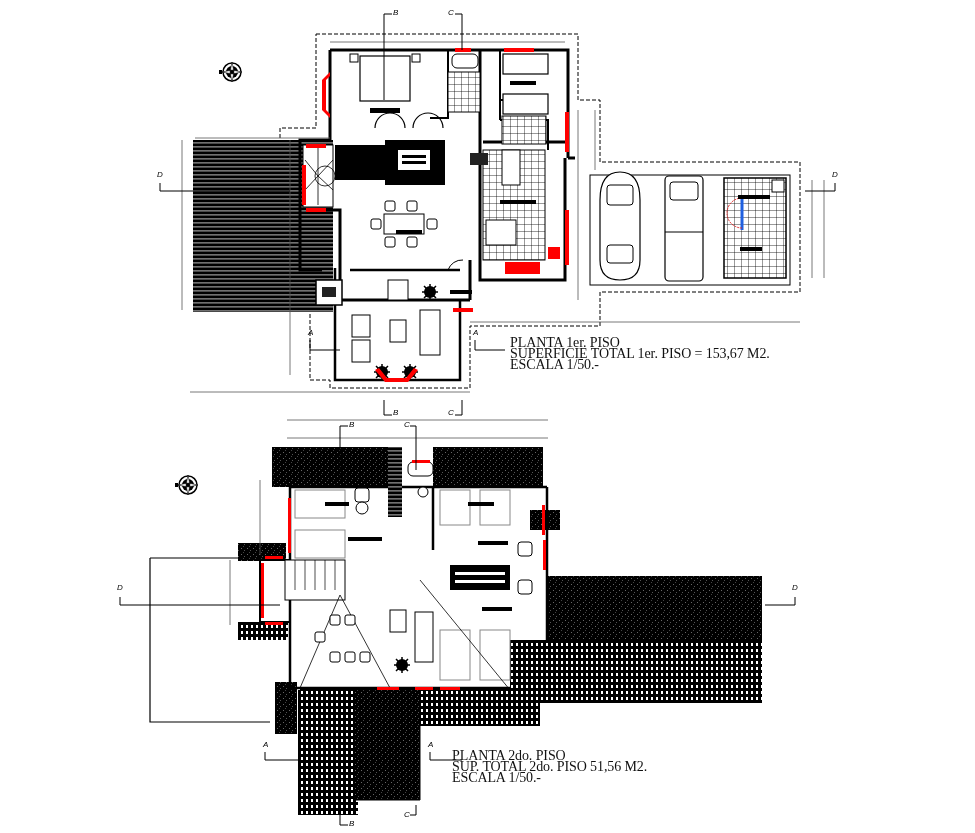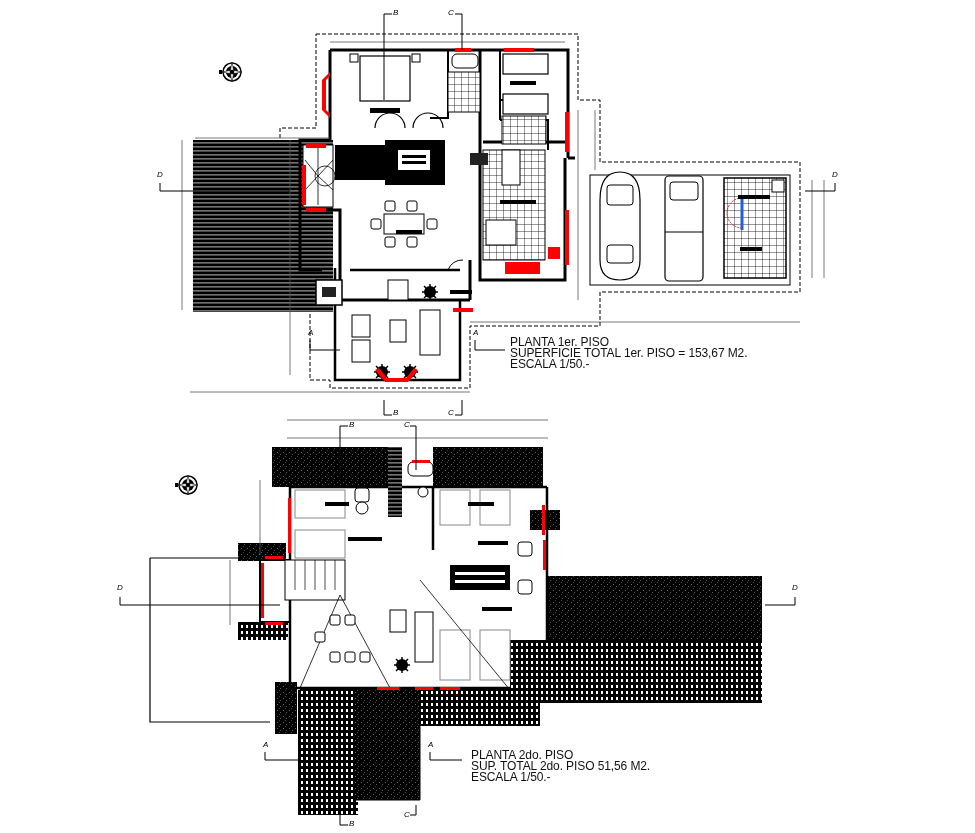--- a/index.html
+++ b/index.html
@@ -1,18 +1,18 @@
 <!DOCTYPE html>
 <html><head>
 <meta charset="utf-8">
 <style>
   html,body{margin:0;padding:0;background:#ffffff;}
   body{width:975px;height:833px;position:relative;overflow:hidden;font-family:"Liberation Sans",sans-serif;}
   #plan{position:absolute;left:0;top:0;width:975px;height:833px;}
-  .note{position:absolute;font-family:Liberation Sans, sans-serif;font-size:12px;color:#111;line-height:11px;white-space:nowrap;letter-spacing:-0.1px;}
+  .note{position:absolute;font-family:Liberation Serif, serif;font-size:14px;color:#111;line-height:11px;white-space:nowrap;letter-spacing:-0.1px;}
   .sec{position:absolute;font-family:"Liberation Sans",sans-serif;font-size:8px;color:#000;font-style:italic;}
 </style>
 </head>
 <body>
 
 <svg id="plan" viewBox="0 0 975 833" xmlns="http://www.w3.org/2000/svg">
   <defs>
     <pattern id="stripes" width="6" height="4" patternUnits="userSpaceOnUse">
       <rect width="6" height="4" fill="#000"></rect>
       <rect y="2.4" width="6" height="1" fill="#bbb"></rect>
@@ -289,17 +289,17 @@
 <div class="sec" style="left:117px;top:583px">D</div>
 <div class="sec" style="left:792px;top:583px">D</div>
 <div class="sec" style="left:263px;top:740px">A</div>
 <div class="sec" style="left:428px;top:740px">A</div>
 
 <div class="note" style="left:510px;top:337px">
   <div>PLANTA 1er. PISO</div>
   <div>SUPERFICIE TOTAL 1er. PISO  =  153,67 M2.</div>
   <div>ESCALA 1/50.-</div>
 </div>
-<div class="note" style="left:471px;top:750px">
+<div class="note" style="left:452px;top:750px">
   <div>PLANTA 2do. PISO</div>
   <div>SUP. TOTAL 2do. PISO  51,56 M2.</div>
   <div>ESCALA 1/50.-</div>
 </div>
 
 </body></html>

